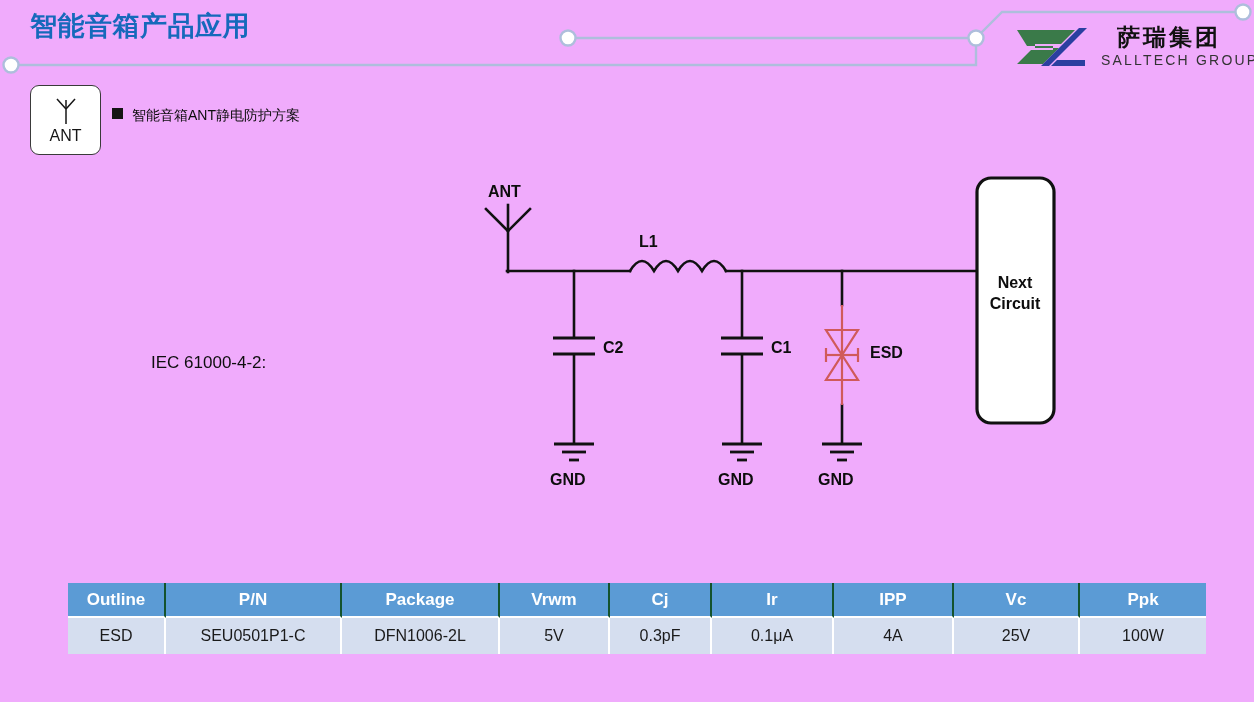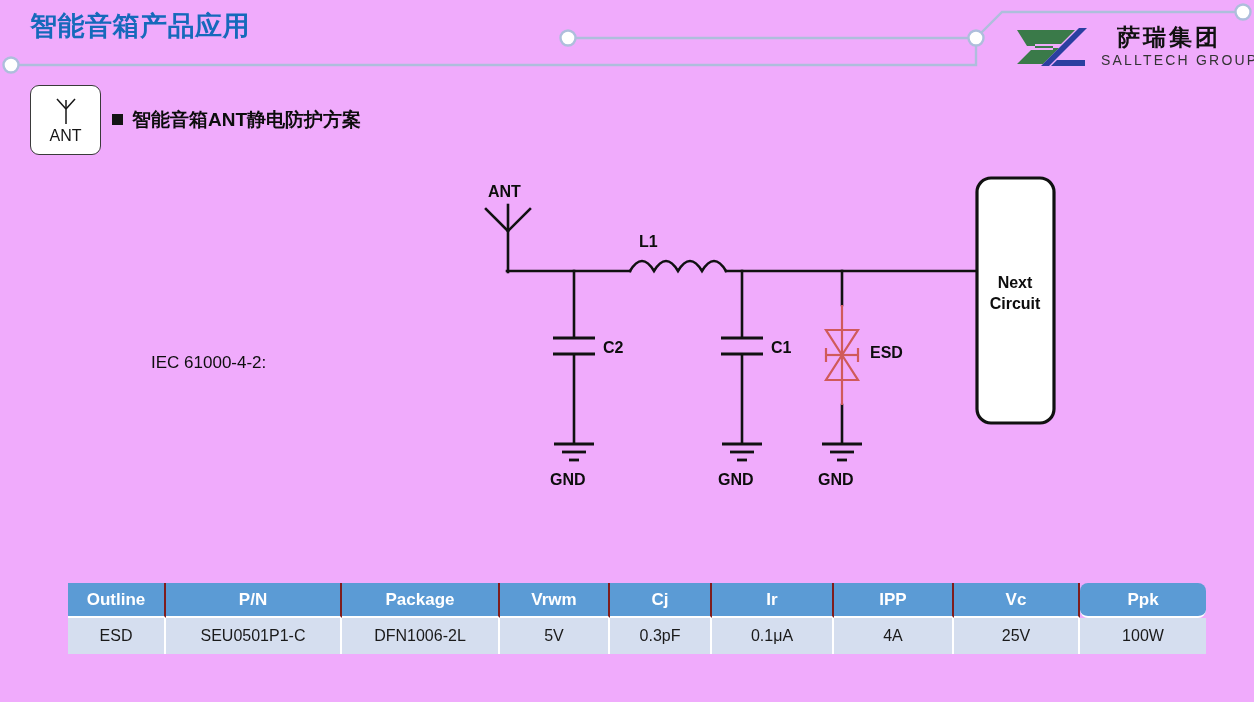--- a/index.html
+++ b/index.html
@@ -98,22 +98,22 @@
     right: 0;
     top: 41px;
     text-align: center;
     font-size: 16px;
     color: #161616;
   }
   .subtitle {
     position: absolute;
     left: 112px;
     top: 107px;
-    font-size: 19px;
-    font-weight: bold;
+    font-size: 14px;
+    font-weight: normal;
     color: #0d0d0d;
     white-space: nowrap;
   }
   .subtitle .bullet {
     display: inline-block;
     width: 11px;
     height: 11px;
     background: #141414;
     margin-right: 9px;
     vertical-align: 1px;
@@ -150,25 +150,25 @@
     border-spacing: 0;
     table-layout: fixed;
   }
   .spec-table th {
     background: #5B9BD5;
     color: #ffffff;
     font-size: 17px;
     font-weight: bold;
     height: 33px;
     text-align: center;
-    border-right: 2px solid #7f1d1d;
+    border-right: 2px solid #14532d;
     border-bottom: 2px solid #ffffff;
     padding: 0;
   }
-  .spec-table th:last-child { border-right: none; border-radius: 8px; }
+  .spec-table th:last-child { border-right: none; }
   .spec-table td {
     background: #D5DEEF;
     color: #1a1a1a;
     font-size: 16px;
     height: 36px;
     text-align: center;
     border-right: 2px solid #ffffff;
     padding: 0;
   }
   .spec-table td:last-child { border-right: none; }

